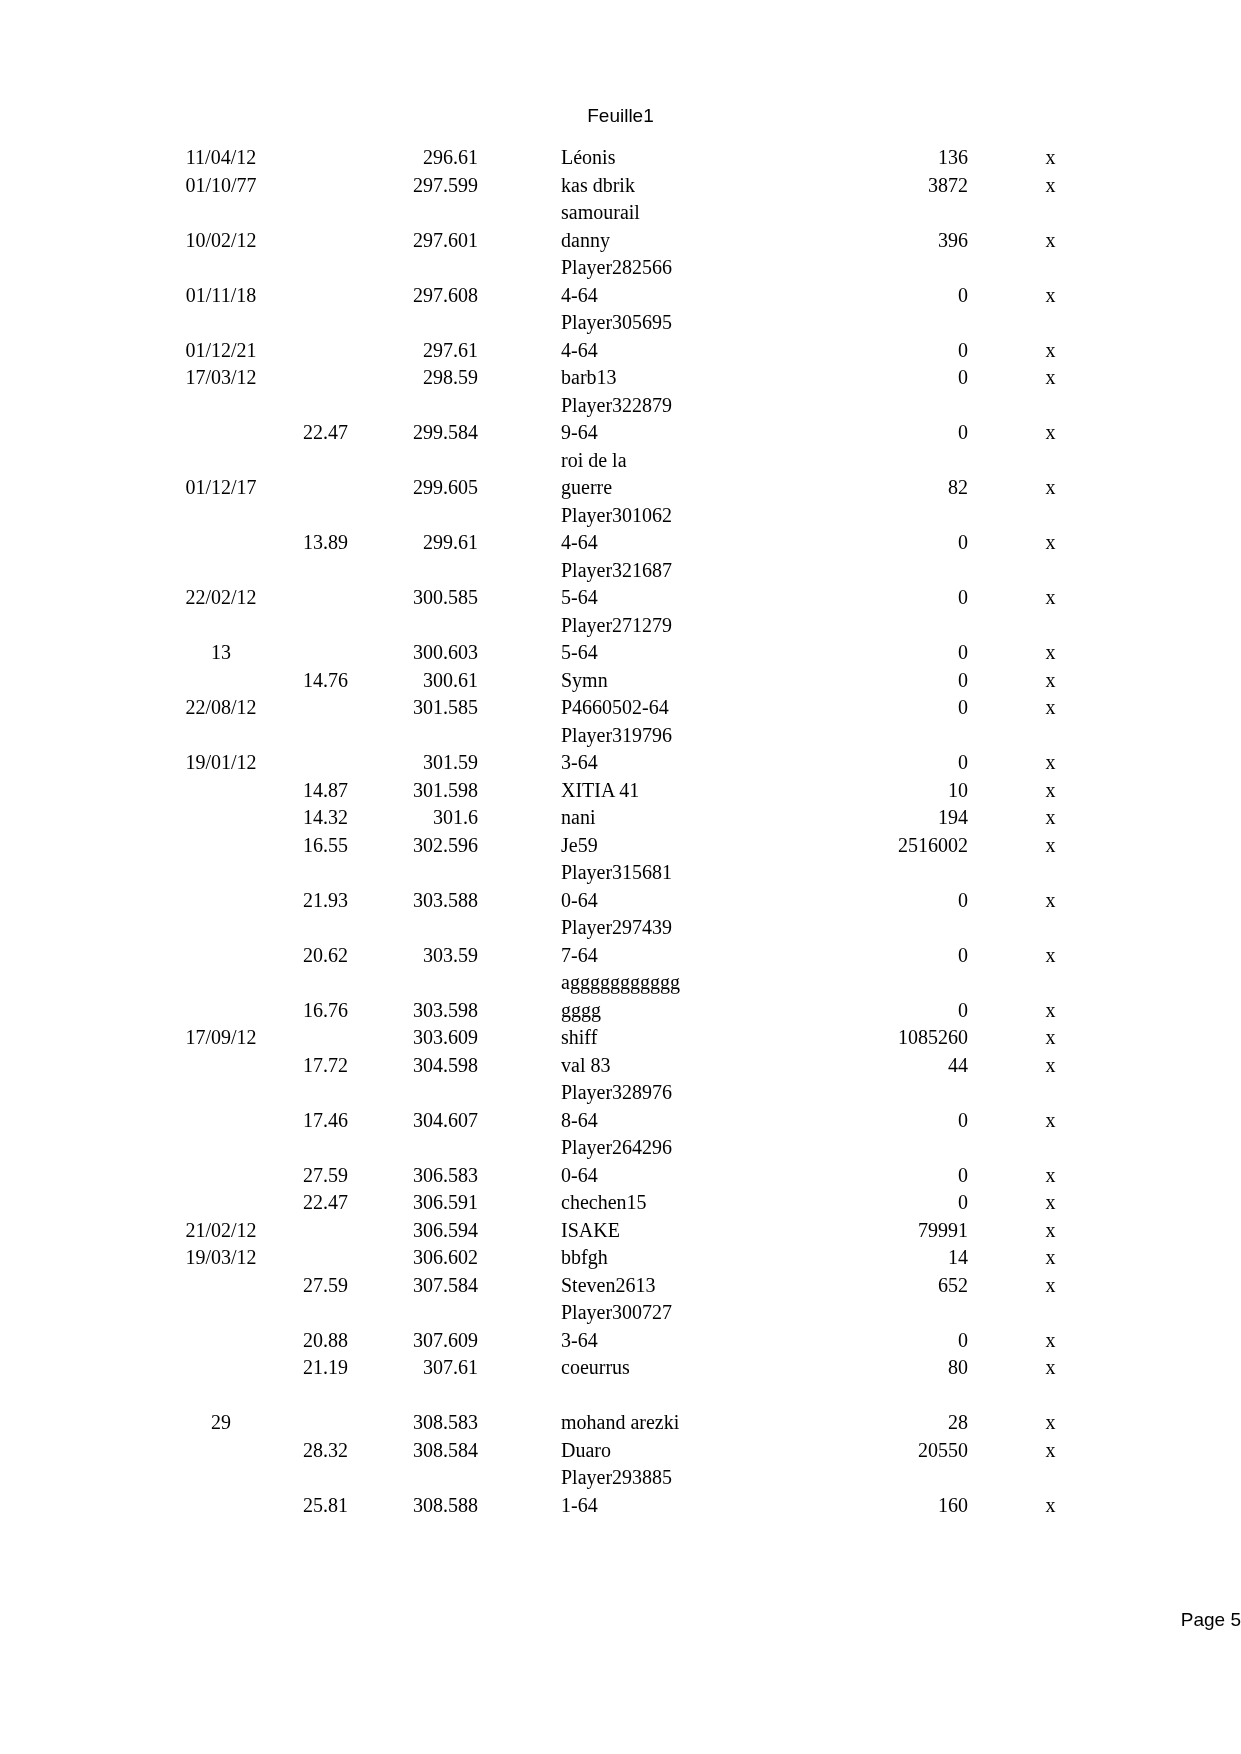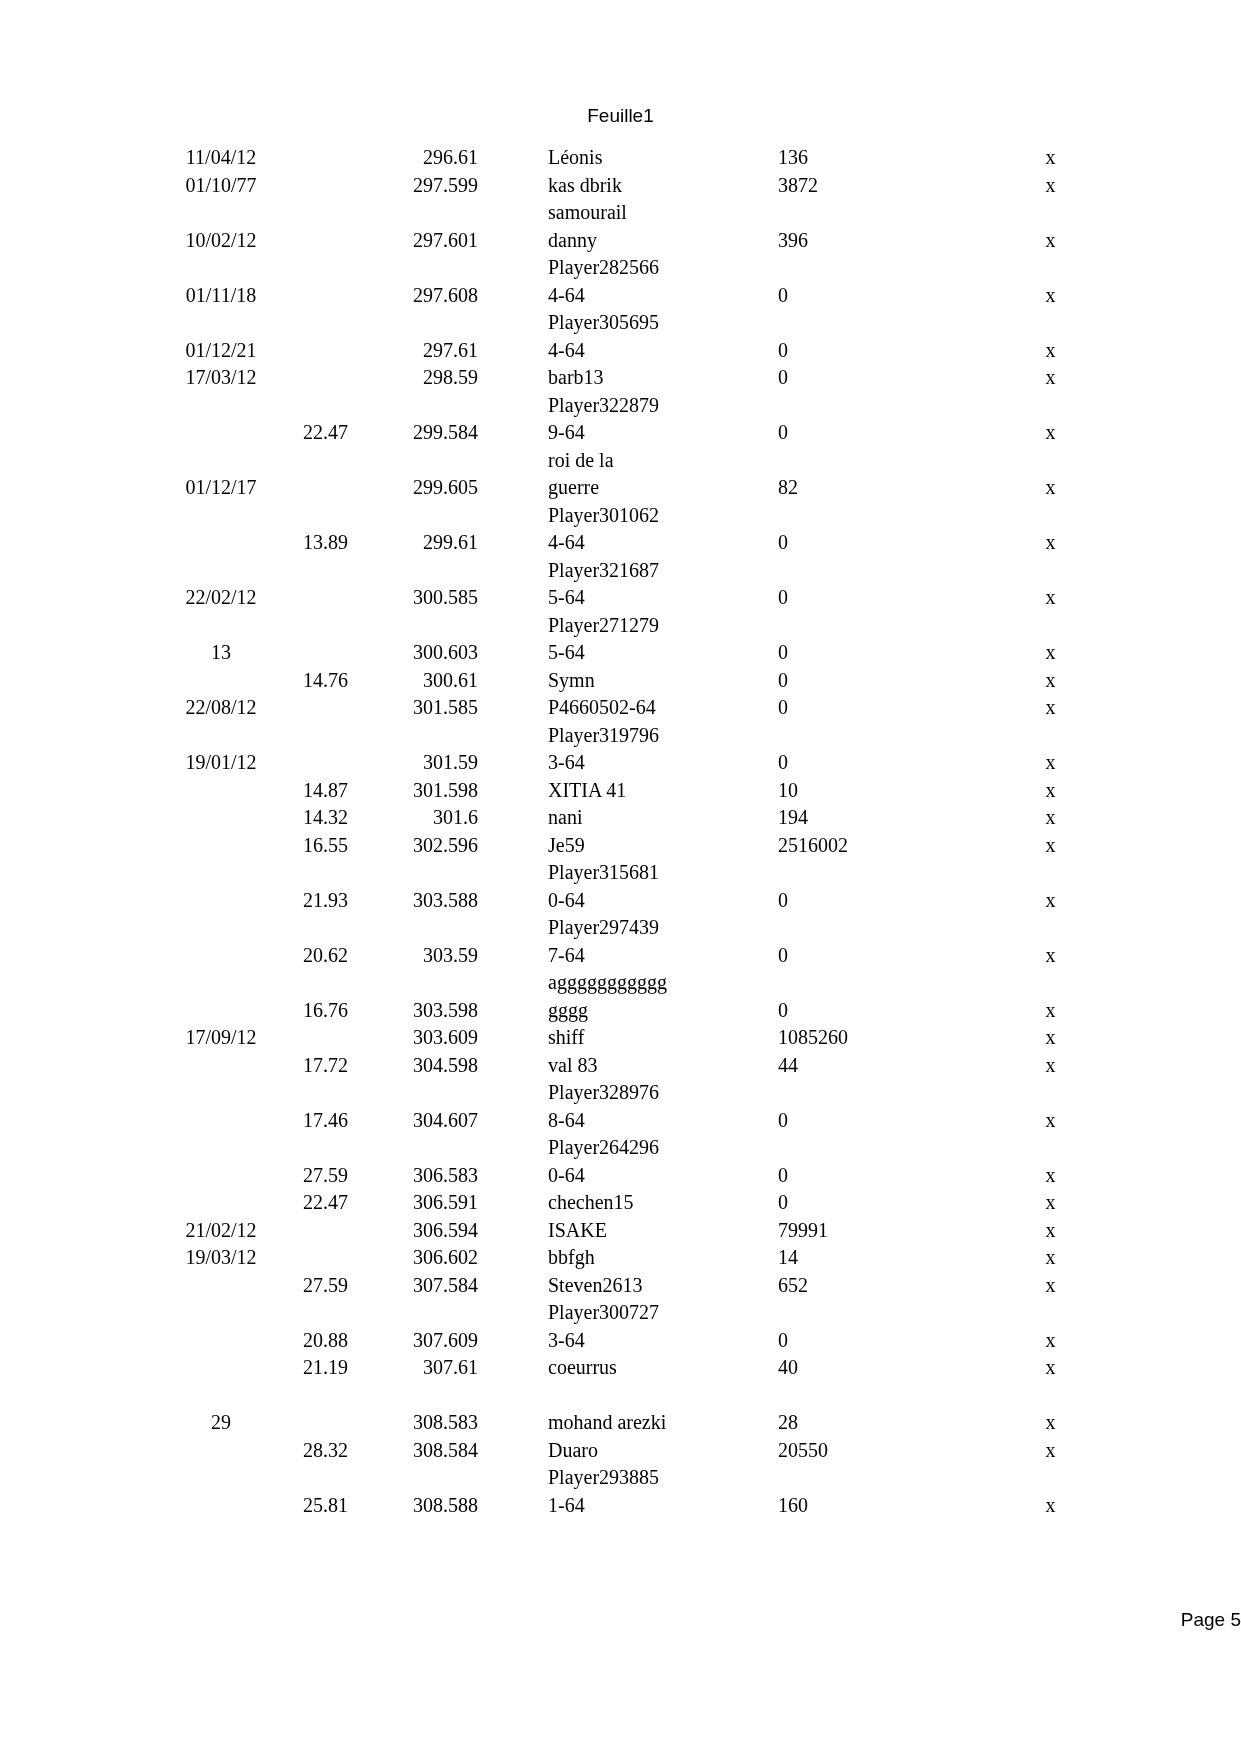--- a/index.html
+++ b/index.html
@@ -69,29 +69,29 @@
     line-height: 27.5px;
     white-space: pre-line;
     border: none;
   }
 
   
   .c-ref     { width: 240px; }
   .c-score   { width: 130px; text-align: right; padding-right: 14px; }
   .c-spacer  { width: 70px; }
   .c-name    { width: 230px; text-align: left; }
-  .c-points  { width: 190px; }
+  .c-points  { width: 190px; text-align: right; }
   .c-flag    { width: 165px; text-align: center; }
 
   
   .ref-date { display: block; text-align: center; padding-right: 14px; }
   .ref-num  { display: block; text-align: right; }
 
   
-  .name-wrap { display: block; }
+  .name-wrap { display: block; margin-left: 13px; }
 
   
   .row-blank td { height: 27.5px; line-height: 27.5px; }
 </style>
 </head>
 <body>
 
 <div class="page">
 
   <div class="sheet-header">Feuille1</div>
@@ -343,21 +343,21 @@
           <td class="c-name"><span class="name-wrap">Player300727
 3-64</span></td>
           <td class="c-points">0</td>
           <td class="c-flag">x</td>
         </tr>
         <tr>
           <td class="c-ref"><span class="ref-num">21.19</span></td>
           <td class="c-score">307.61</td>
           <td class="c-spacer"></td>
           <td class="c-name"><span class="name-wrap">coeurrus</span></td>
-          <td class="c-points">40</td>
+          <td class="c-points">80</td>
           <td class="c-flag">x</td>
         </tr>
         <tr class="row-blank">
           <td class="c-ref"><span class="ref-num"></span></td>
           <td class="c-score"></td>
           <td class="c-spacer"></td>
           <td class="c-name"><span class="name-wrap"></span></td>
           <td class="c-points"></td>
           <td class="c-flag"></td>
         </tr>

